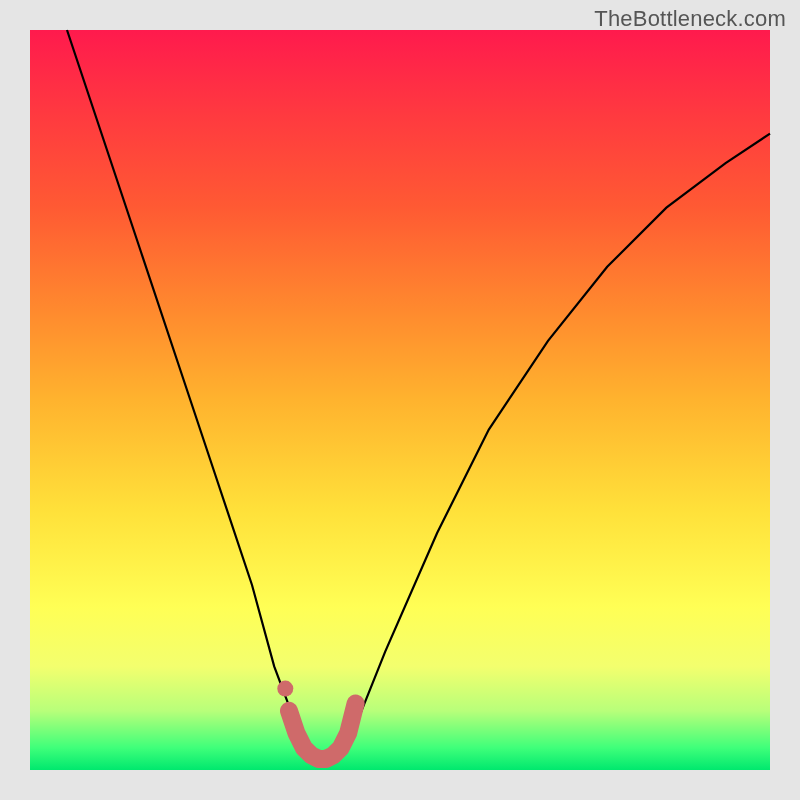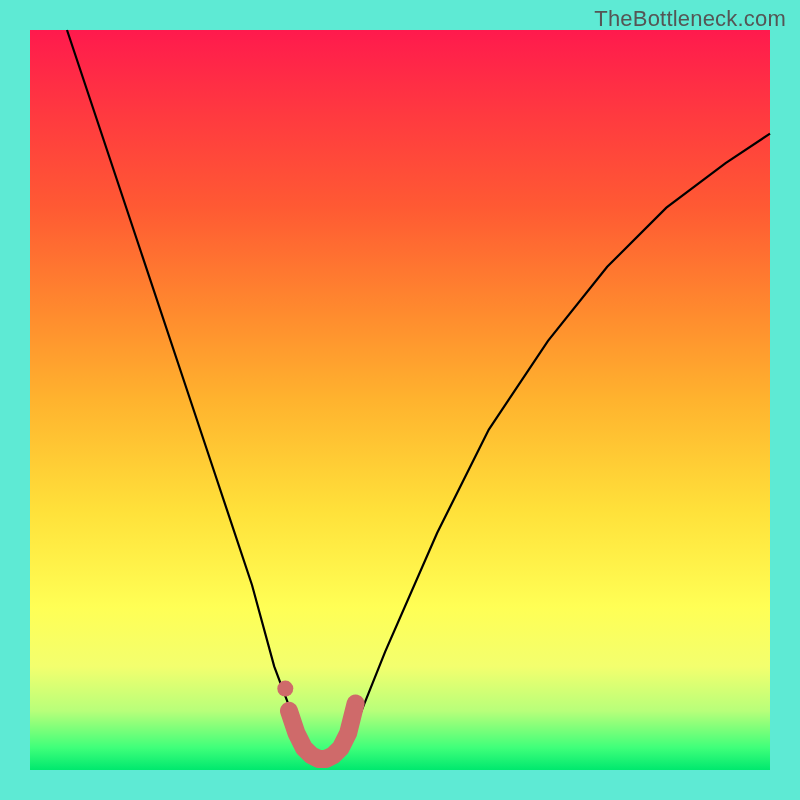--- a/index.html
+++ b/index.html
@@ -10,21 +10,21 @@
     overflow: hidden;
     background: #000;
     font-family: Arial, Helvetica, sans-serif;
   }
   .frame {
     position: absolute;
     left: 0;
     top: 0;
     width: 800px;
     height: 800px;
-    background: #5eead4;
+    background: #e5e5e5;
   }
   .plot-area {
     position: absolute;
     left: 30px;
     top: 30px;
     width: 740px;
     height: 740px;
     background: linear-gradient(to bottom,
       #ff1a4d 0%,
       #ff3b3f 12%,

